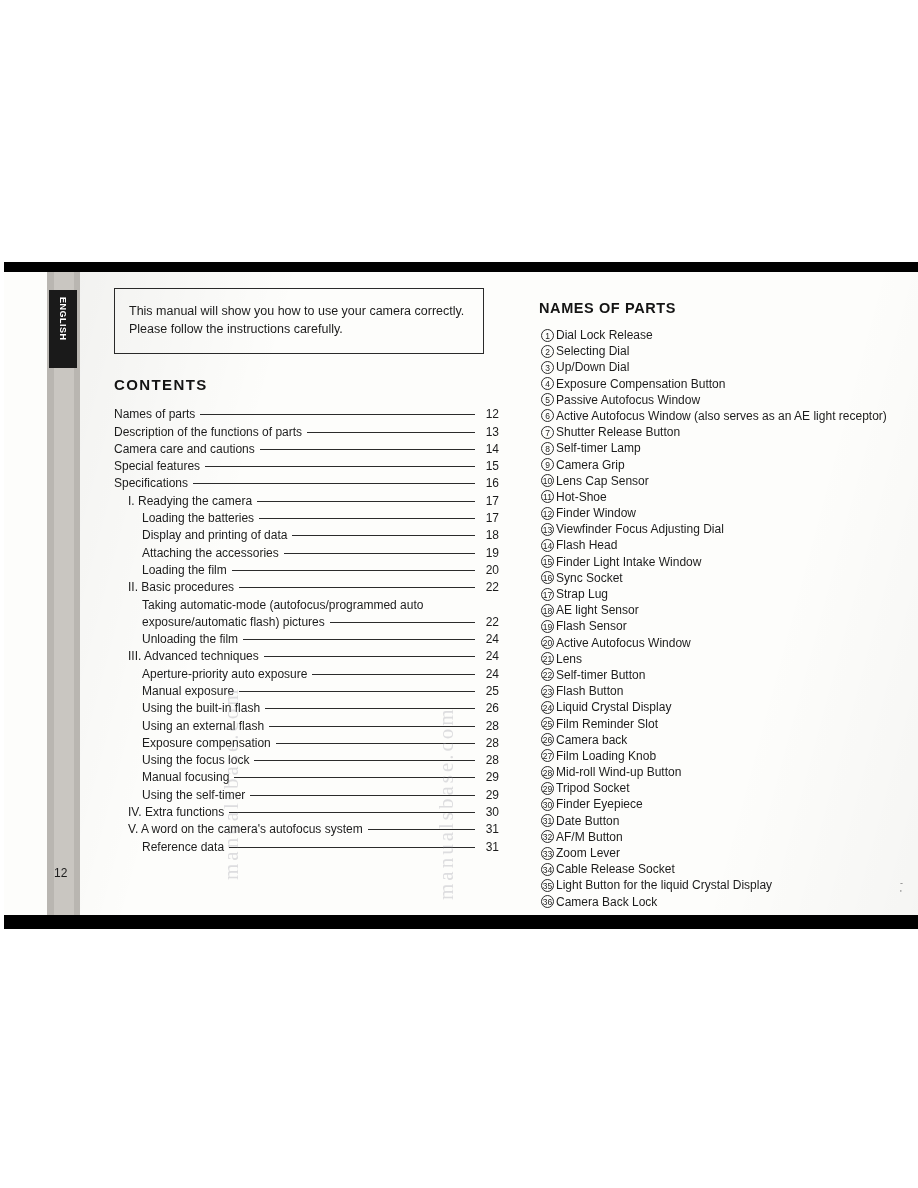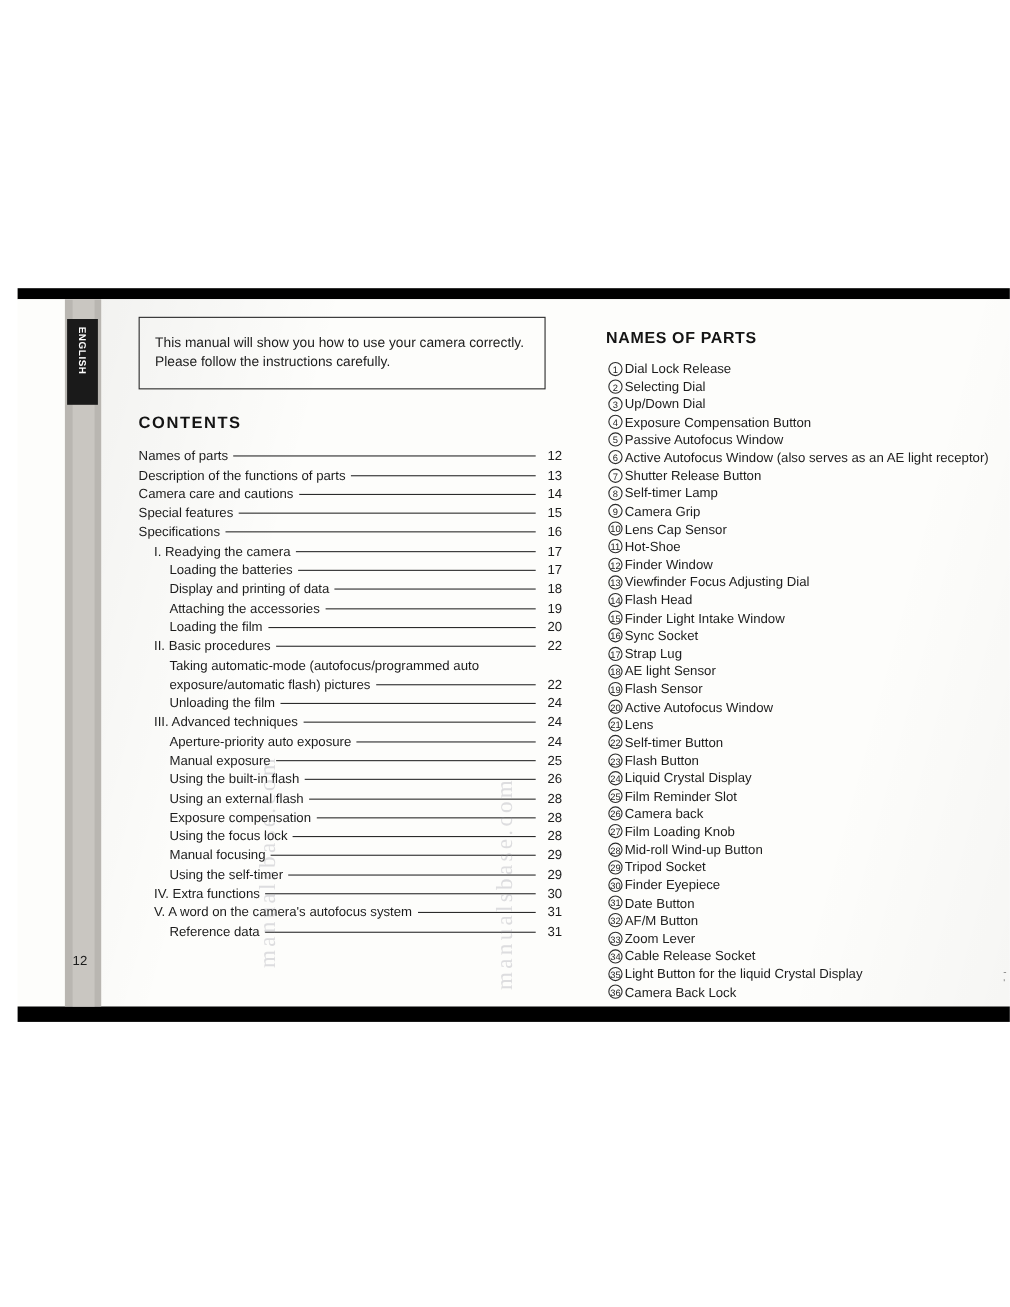--- a/index.html
+++ b/index.html
@@ -11,21 +11,21 @@
     width: 918px;
     height: 1188px;
     position: relative;
     font-family: "Liberation Sans", sans-serif;
     overflow: hidden;
   }
 
   
   #page {
     position: absolute;
-    left: 16px;
+    left: 4px;
     top: 0;
     width: 794px;
     height: 1188px;
   }
 
   
   .band {
     position: absolute;
     left: 0;
     width: 918px;

